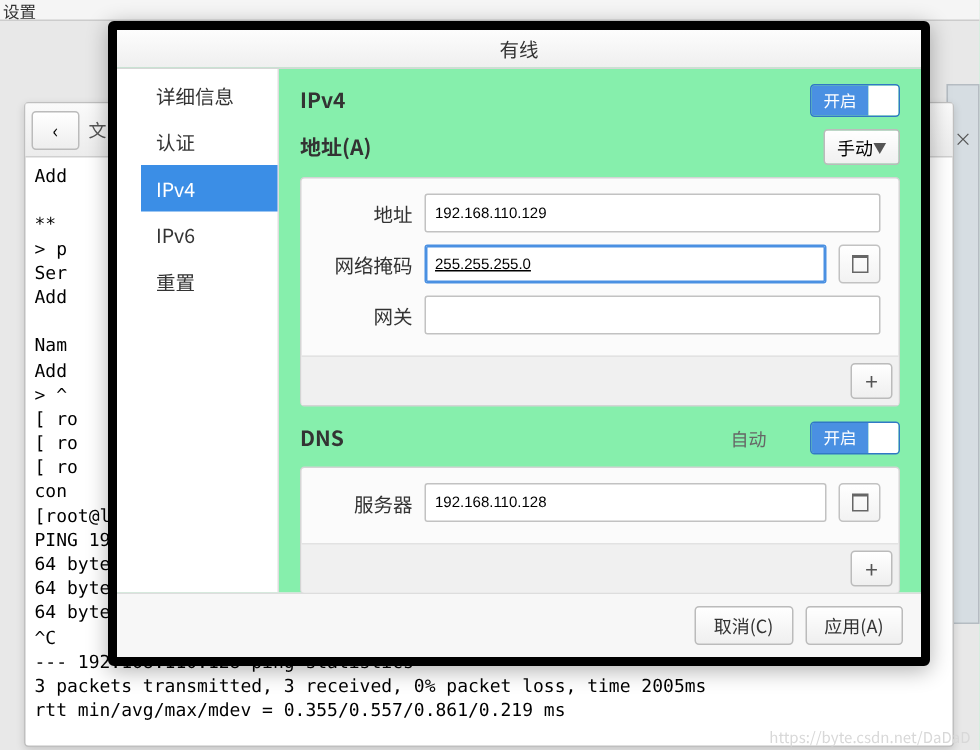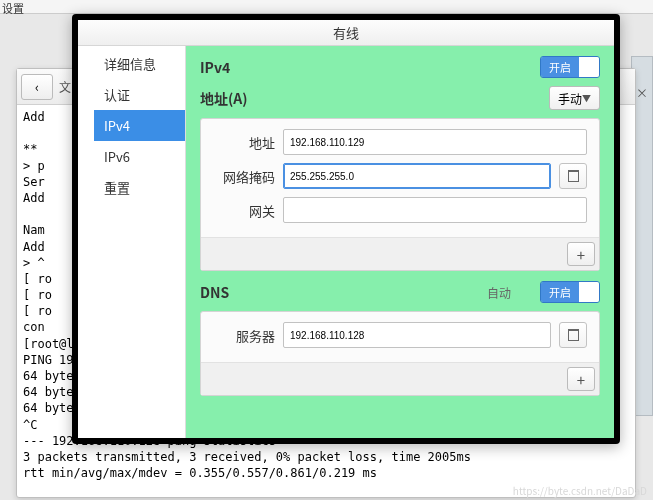--- a/index.html
+++ b/index.html
@@ -30,21 +30,21 @@
 .toggle .on { flex: 1; background: #4a90e2; color: #fff; font-size: 11px; display: flex; align-items: center; justify-content: center; }
 .toggle .off { width: 20px; background: #fff; }
 .auto-label { font-size: 12px; color: #666; margin-right: 6px; }
 .select-btn { height: 24px; border: 1px solid #bbb; border-radius: 3px; background: linear-gradient(#fff,#f0f0f0); display: flex; align-items: center; padding: 0 8px; cursor: pointer; font-size: 12px; }
 .chev { font-size: 9px; color: #555; }
 .group-box { border: 1px solid #d4d4d4; border-radius: 3px; background: #fbfbfb; margin-bottom: 10px; }
 .group-inner { padding: 10px 12px 6px; }
 .field-row { display: flex; align-items: center; margin-bottom: 8px; gap: 8px; }
 .field-label { width: 62px; text-align: right; font-size: 13px; color: #333; }
 .field-input { flex: 1; height: 26px; border: 1px solid #c2c2c2; border-radius: 2px; padding: 0 6px; font-size: 10px; font-family: sans-serif; }
-.field-input.focused { border-color: #4a90e2; box-shadow: inset 0 0 0 1px #4a90e2; outline: none; }
+.field-input.focused { border-color: #4a90e2; box-shadow: inset 0 0 0 1px #4a90e2; outline: none; text-decoration: underline; }
 .del-btn { width: 28px; height: 26px; border: 1px solid #c2c2c2; border-radius: 3px; background: linear-gradient(#fff,#f2f2f2); display: flex; align-items: center; justify-content: center; cursor: pointer; }
 .trash { width: 11px; height: 12px; border: 1px solid #666; border-top: 2px solid #666; position: relative; }
 .group-footer { border-top: 1px solid #e2e2e2; display: flex; justify-content: flex-end; padding: 4px; background: #f0f0f0; }
 .add-btn { width: 28px; height: 24px; border: 1px solid #bbb; border-radius: 3px; background: linear-gradient(#fff,#efefef); font-size: 15px; color: #555; display: flex; align-items: center; justify-content: center; cursor: pointer; }
 .dialog-footer { display: flex; justify-content: flex-end; gap: 8px; padding: 8px 12px; border-top: 1px solid #ddd; background: #f7f7f7; }
 .btn { height: 26px; padding: 0 12px; border: 1px solid #bbb; border-radius: 3px; background: linear-gradient(#fff,#efefef); font-size: 12px; color: #333; cursor: pointer; display: flex; align-items: center; }
 .watermark { position: absolute; bottom: 2px; right: 6px; font-size: 10px; color: #d8d8d8; pointer-events: none; }
 </style>
 </head>
 <body>
@@ -159,16 +159,20 @@
                 </div>
             </div>
           </div>
           <div class="group-footer">
             <div class="add-btn">+</div>
           </div>
         </div>
 
       </div>
     </div>
+    <div class="dialog-footer">
+      <div class="btn">取消(C)</div>
+      <div class="btn">应用(A)</div>
+    </div>
   </div>
 
   <div class="watermark">https://byte.csdn.net/DaDaD</div>
 </div>
 
 </body></html>

